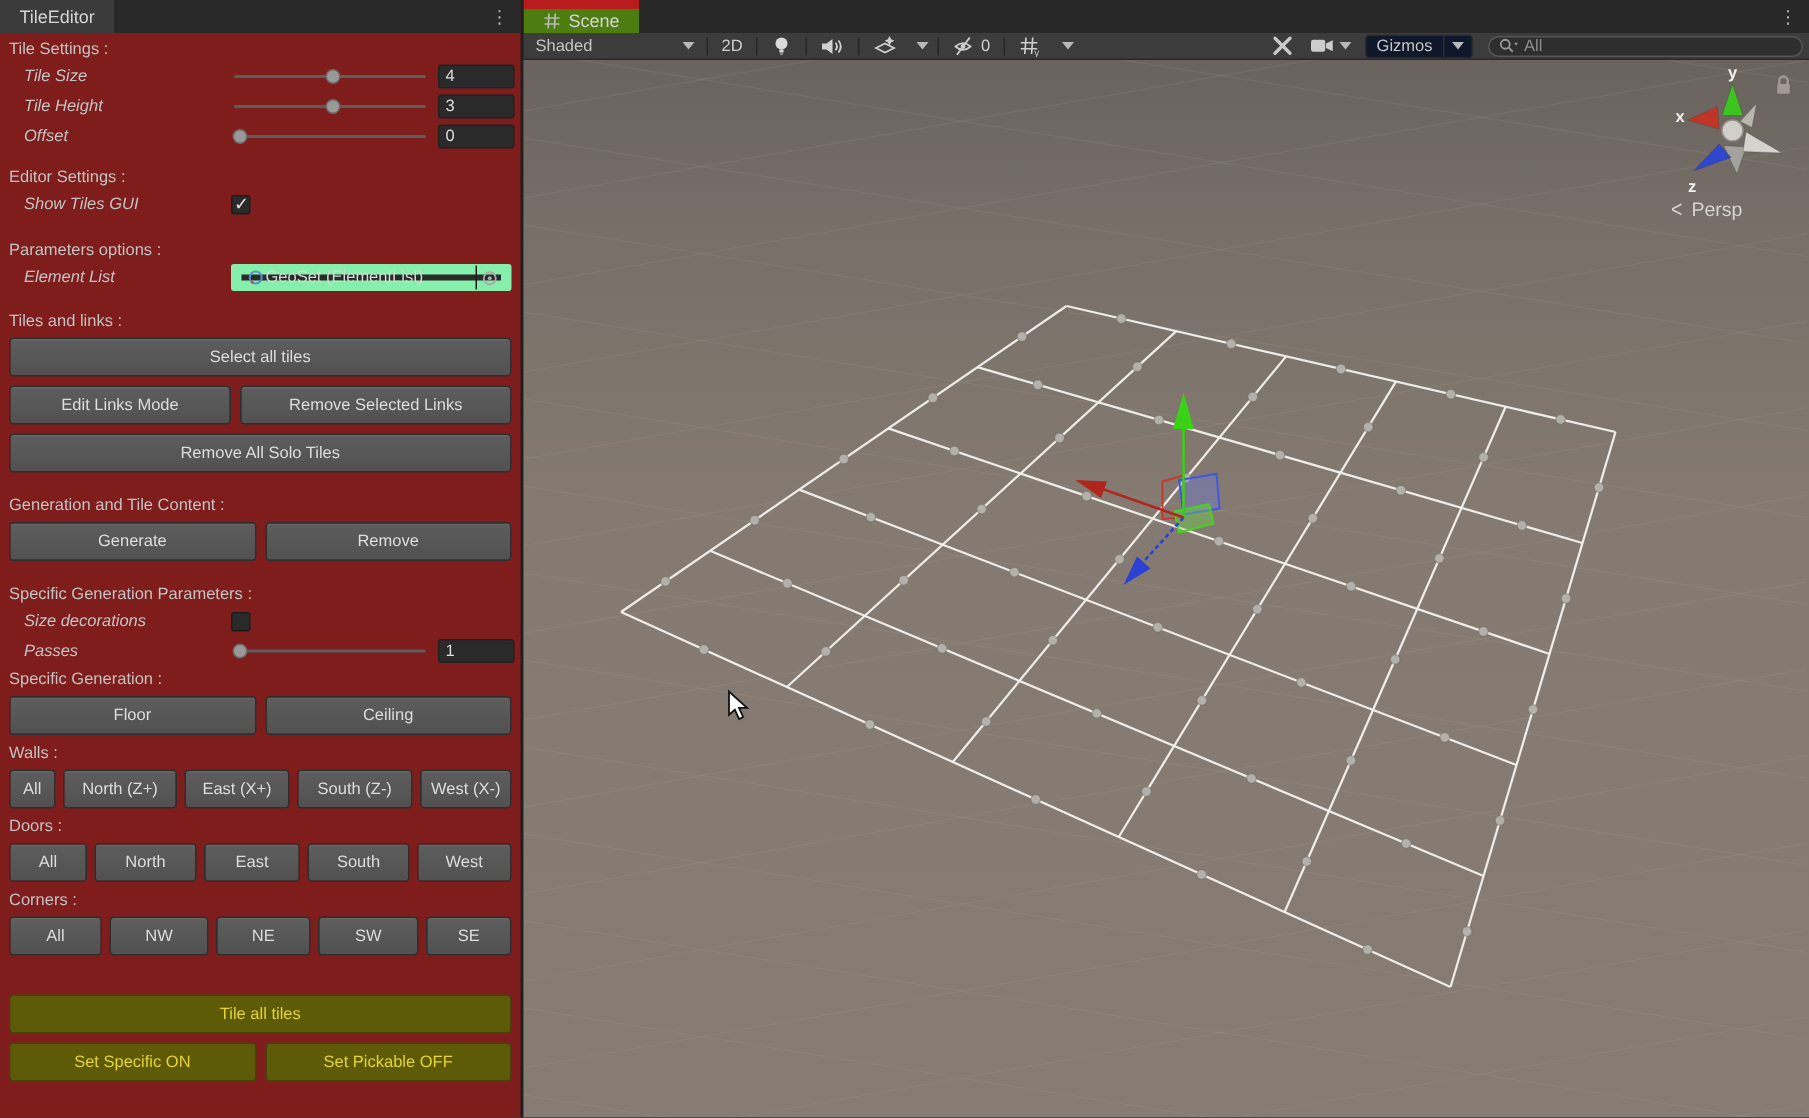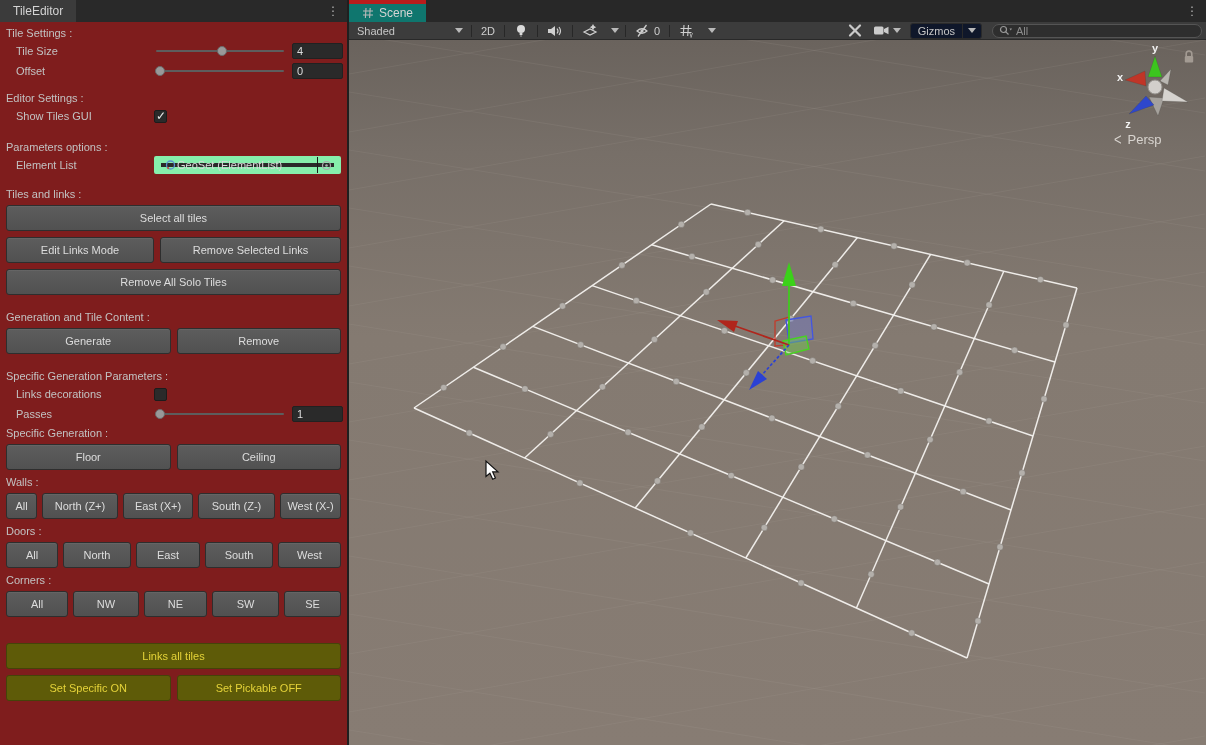--- a/index.html
+++ b/index.html
@@ -9,21 +9,21 @@
 
   
   .left-panel { width:349px; height:745px; background:#7f1d1d; flex:none; position:relative; border-right:2px solid #1f1f1f; }
   .tabbar { height:22px; background:#292929; display:flex; align-items:stretch; }
   .tab { background:#3b3b3b; color:#d4d4d4; font-size:12px; display:flex; align-items:center; gap:5px; padding:0 13px; }
   .tab-spacer { flex:1; }
   .kebab { color:#b4b4b4; font-size:12px; display:flex; align-items:center; padding:0 8px; letter-spacing:0; }
   .panel-body { padding:2px 4px 0 4px; }
   .sh { color:#c2c2c2; height:15px; line-height:15px; padding-left:2px; }
   .frow { display:flex; align-items:center; height:20px; padding-left:12px; }
-  .flabel { width:138px; flex:none; color:#c2c2c2; }
+  .flabel { width:138px; flex:none; color:#c2c2c2;font-style:italic; }
   .strack { position:relative; flex:1; height:20px; margin-right:6px; }
   .strack::before { content:""; position:absolute; left:2px; right:2px; top:9px; height:2px; background:#5d5d5d; border-radius:1px; }
   .sthumb { position:absolute; top:5px; width:10px; height:10px; border-radius:50%; background:#999999; border:1px solid #6b6b6b; margin-left:-2px; }
   .nfield { width:51px; flex:none; height:16px; background:#2a2a2a; border:1px solid #212121; border-radius:2px;
             color:#dcdcdc; display:flex; align-items:center; padding:0 4px; }
   .cb { width:13px; height:13px; background:#2a2a2a; border:1px solid #1c1c1c; border-radius:2px; position:relative; }
   .cb.checked::after { content:"✓"; position:absolute; left:1px; top:-2px; color:#e6e6e6; font-size:12px; }
   .objfield { flex:1; height:18px; background:#2a2a2a; border:7px solid #86efac; border-radius:2px; display:flex;
               align-items:center; padding:0 0 0 3px; color:#d8d8d8; margin-right:2px; }
   .objfield .txt { flex:1; white-space:nowrap; overflow:hidden; }
@@ -37,21 +37,21 @@
   .row-walls .ub:nth-child(3){width:70px} .row-walls .ub:nth-child(4){width:77px} .row-walls .ub:nth-child(5){flex:1}
   .row-doors .ub:nth-child(1){width:52px} .row-doors .ub:nth-child(2){width:68px}
   .row-doors .ub:nth-child(3){width:64px} .row-doors .ub:nth-child(4){width:68px} .row-doors .ub:nth-child(5){flex:1}
   .row-corners .ub:nth-child(1){width:62px} .row-corners .ub:nth-child(2){width:66px}
   .row-corners .ub:nth-child(3){width:63px} .row-corners .ub:nth-child(4){width:67px} .row-corners .ub:nth-child(5){flex:1}
   .yb { background:#5e5b08; border:1px solid #454309; color:#e5d339; box-shadow:none; }
 
   
   .scene { flex:1; display:flex; flex-direction:column; background:#383838; }
   .scene .tabbar { background:#282828; }
-  .tab-scene { background:#0f766e; border-top:4px solid #b91c1c; height:22px; }
+  .tab-scene { background:#4d7c0f; border-top:6px solid #b91c1c; height:22px; }
   .toolbar { height:18px; background:#3c3c3c; border-bottom:1px solid #292929; display:flex; align-items:center;
              padding:0 4px; color:#c6c6c6; }
   .tsep { width:1px; height:12px; background:#272727; margin:0 4px; }
   .ddown { display:flex; align-items:center; height:16px; padding:0 4px; }
   .caret { width:0; height:0; border-left:4px solid transparent; border-right:4px solid transparent; border-top:5px solid #b9b9b9; margin-left:6px; }
   .tbtn { display:flex; align-items:center; justify-content:center; height:16px; padding:0 5px; color:#cfcfcf; }
   .gizbtn { display:flex; align-items:center; height:16px; background:#0f172a; border:1px solid #2a2a2a; border-radius:3px; margin:0 4px; }
   .gizbtn .glabel { padding:0 7px; } .gizbtn .gcaret { border-left:1px solid #2a2a2a; height:16px; display:flex; align-items:center; padding:0 5px; }
   .search { display:flex; align-items:center; width:210px; height:14px; background:#2e2e2e; border:1px solid #555555;
             border-radius:8px; padding:0 6px; color:#8d8d8d; margin-left:6px; }
@@ -82,20 +82,27 @@
       <div class="sh" style="margin-top:2px">Tile Settings :</div>
 
       <div class="frow">
         <span class="flabel">Tile Size</span>
         <span class="strack">
             <span class="sthumb" style="left: 49%;"></span>
           </span>
         <span class="nfield">4</span>
       </div>
       <div class="frow">
+        <span class="flabel">Tile Height</span>
+        <span class="strack">
+            <span class="sthumb" style="left: 49%;"></span>
+          </span>
+        <span class="nfield">3</span>
+      </div>
+      <div class="frow">
         <span class="flabel">Offset</span>
         <span class="strack">
             <span class="sthumb" style="left: 2%;"></span>
           </span>
         <span class="nfield">0</span>
       </div>
 
       <div class="sh" style="margin-top:10px">Editor Settings :</div>
       <div class="frow">
         <span class="flabel">Show Tiles GUI</span>
@@ -133,21 +140,21 @@
       </div>
 
       <div class="sh" style="margin-top:15px">Generation and Tile Content :</div>
       <div class="row2" style="margin-top:3px">
         <div class="ub">Generate</div>
         <div class="ub">Remove</div>
       </div>
 
       <div class="sh" style="margin-top:15px">Specific Generation Parameters :</div>
       <div class="frow">
-        <span class="flabel">Links decorations</span>
+        <span class="flabel">Size decorations</span>
         <span class="cb"></span>
       </div>
       <div class="frow">
         <span class="flabel">Passes</span>
         <span class="strack">
             <span class="sthumb" style="left: 2%;"></span>
           </span>
         <span class="nfield">1</span>
       </div>
 
@@ -178,21 +185,21 @@
       <div class="sh" style="margin-top:5px">Corners :</div>
       <div class="g5 row-corners">
         <div class="ub">All</div>
         <div class="ub">NW</div>
         <div class="ub">NE</div>
         <div class="ub">SW</div>
         <div class="ub">SE</div>
       </div>
 
       <div class="rowfull" style="margin-top:26px">
-        <div class="ub yb">Links all tiles</div>
+        <div class="ub yb">Tile all tiles</div>
       </div>
       <div class="row2">
         <div class="ub yb">Set Specific ON</div>
         <div class="ub yb">Set Pickable OFF</div>
       </div>
     </div>
   </div>
 
   <div class="scene">
     <div class="tabbar">

